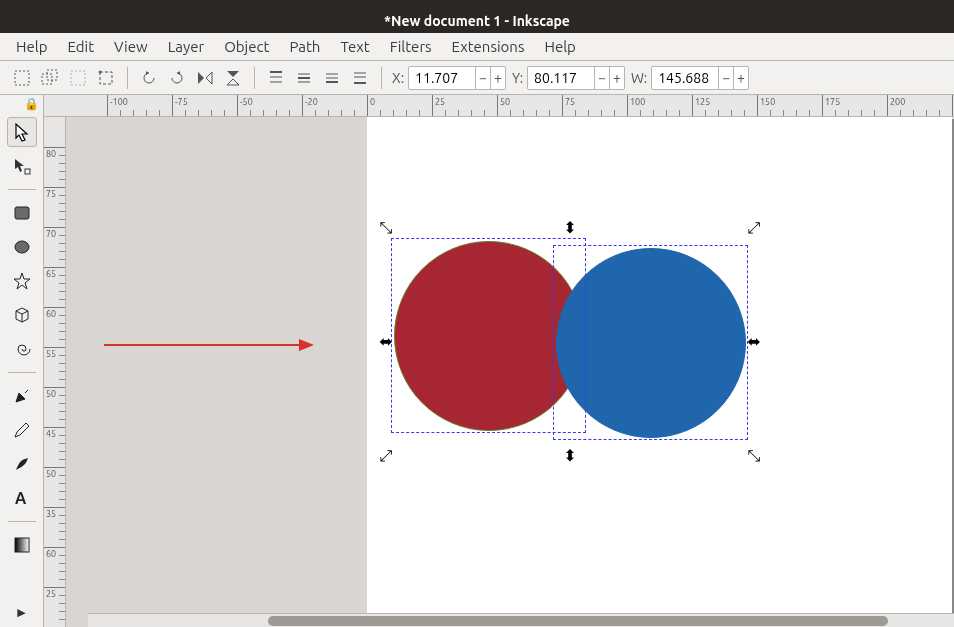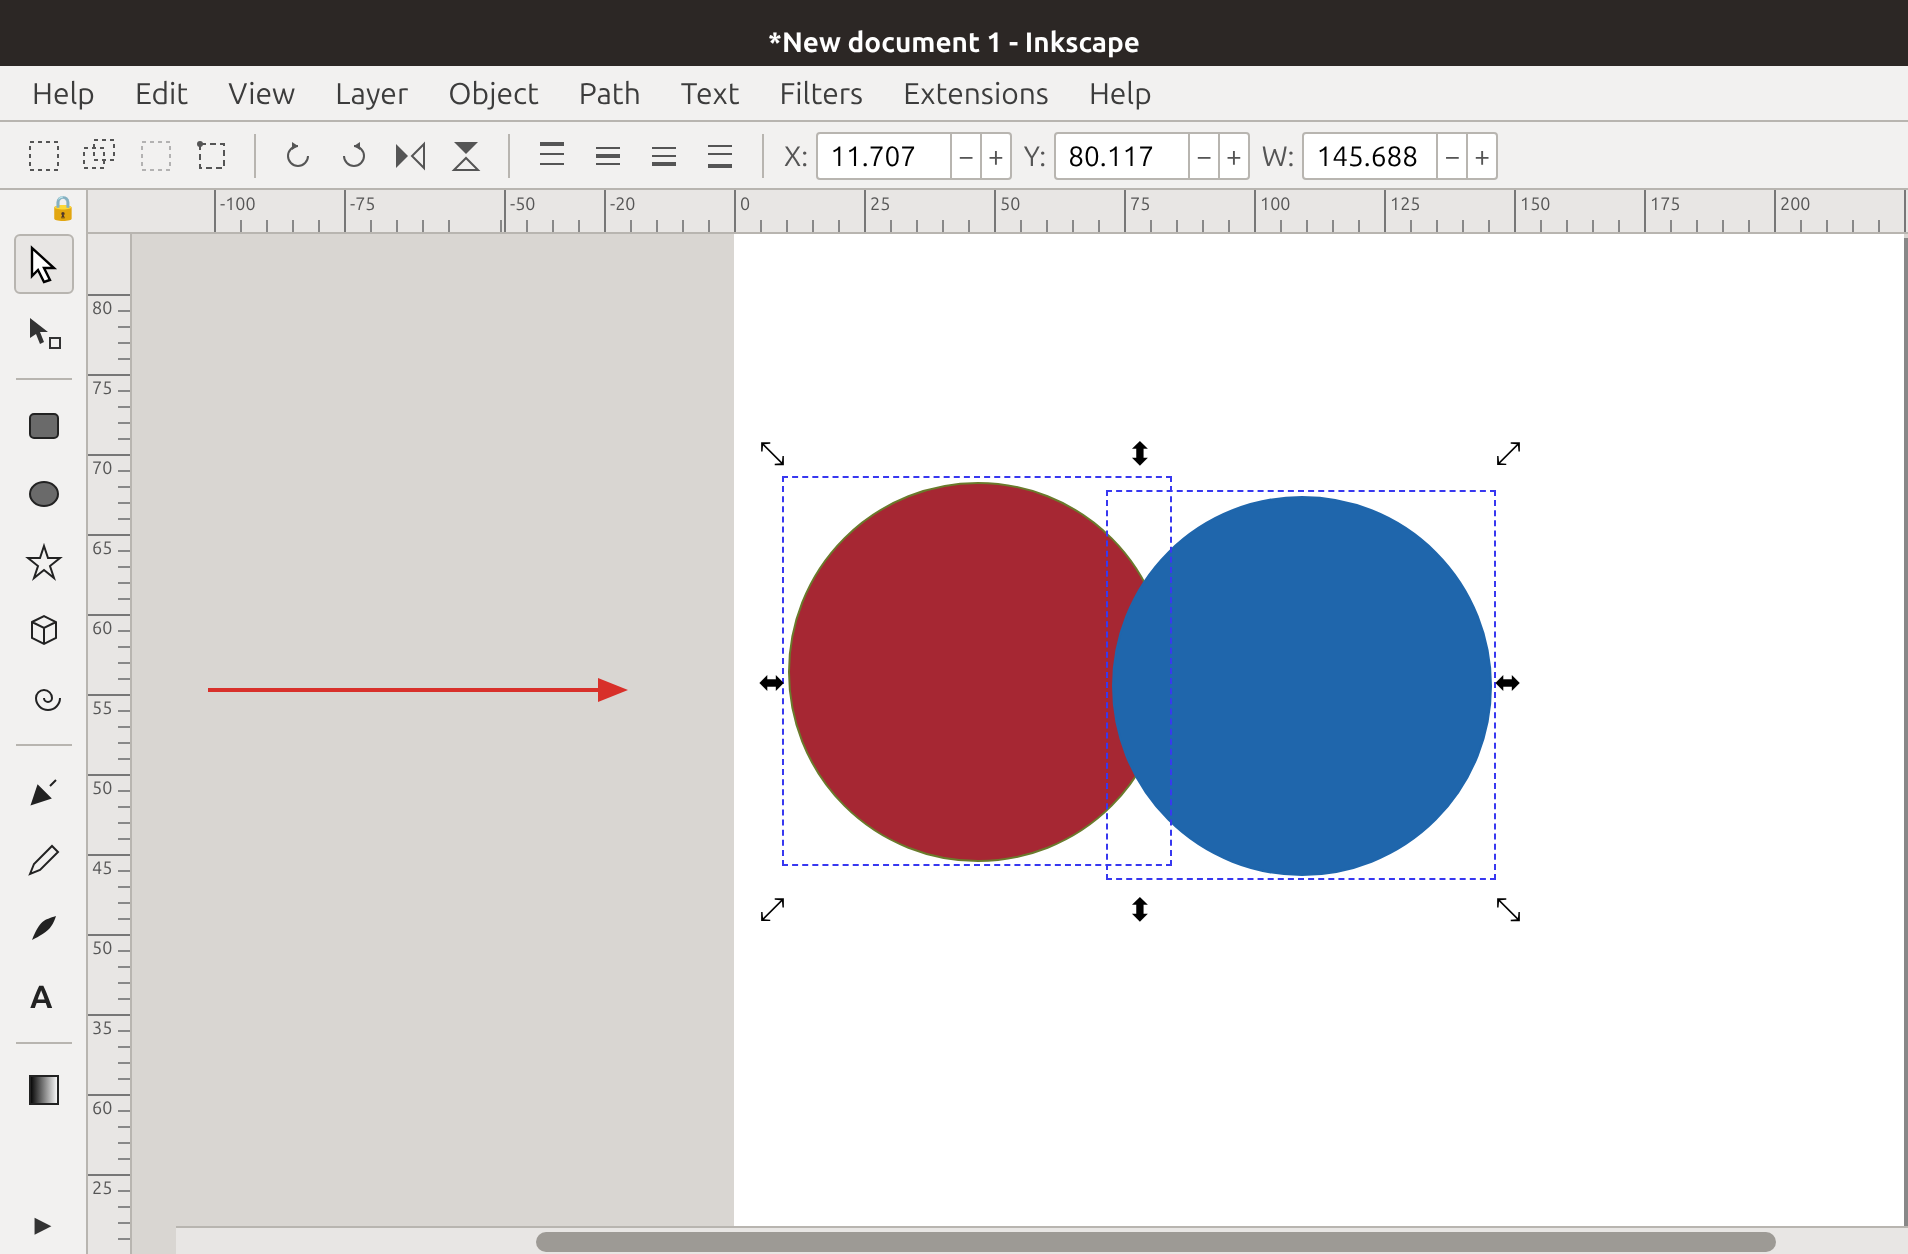--- a/index.html
+++ b/index.html
@@ -296,21 +296,21 @@
         <div class="minor" style="left: 89px;"></div>
         <div class="minor" style="left: 102px;"></div>
         <div class="minor" style="left: 115px;"></div>
         <div class="tick" style="left: 128px;">
           <span>-75</span>
         </div>
         <div class="minor" style="left: 141px;"></div>
         <div class="minor" style="left: 154px;"></div>
         <div class="minor" style="left: 167px;"></div>
         <div class="minor" style="left: 180px;"></div>
-        <div class="tick" style="left: 193px; margin-left: 15px;">
+        <div class="tick" style="left: 193px;">
           <span>-50</span>
         </div>
         <div class="minor" style="left: 206px;"></div>
         <div class="minor" style="left: 219px;"></div>
         <div class="minor" style="left: 232px;"></div>
         <div class="minor" style="left: 245px;"></div>
         <div class="tick" style="left: 258px;">
           <span>-20</span>
         </div>
         <div class="minor" style="left: 271px;"></div>

